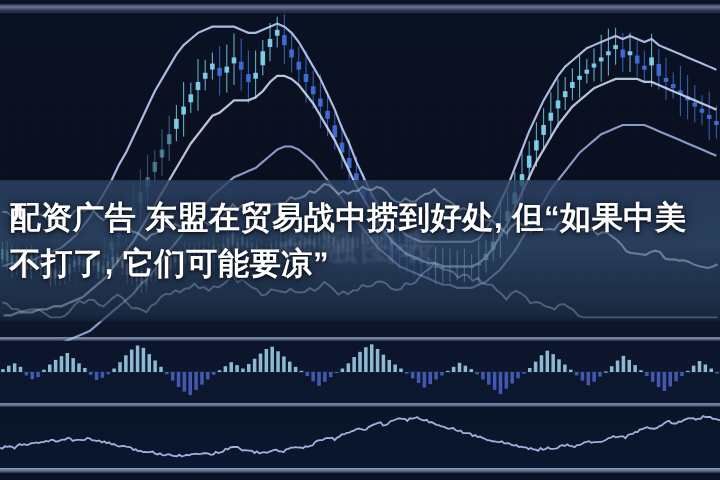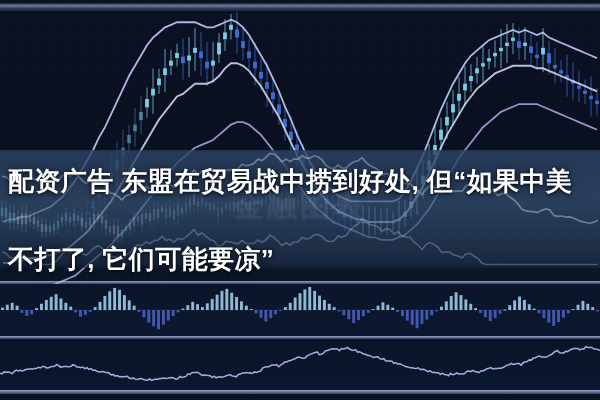--- a/index.html
+++ b/index.html
@@ -85,21 +85,21 @@
     color: #ffffff;
     font-size: 26px;
     font-weight: 700;
     line-height: 38px;
     letter-spacing: .4px;
     text-shadow:
       0 1px 3px rgba(0,0,0,.85),
       0 0 10px rgba(6,14,30,.75);
     white-space: nowrap;
   }
-  #headline .l2 { display: block; margin-top: 40px; }
+  #headline .l2 { display: block; }
 
   svg { display: block; }
 </style>
 </head>
 <body>
 
 <div id="stage">
 
   <div class="layer" id="bg-base"></div>
   <div class="layer" id="bg-noise"></div>

